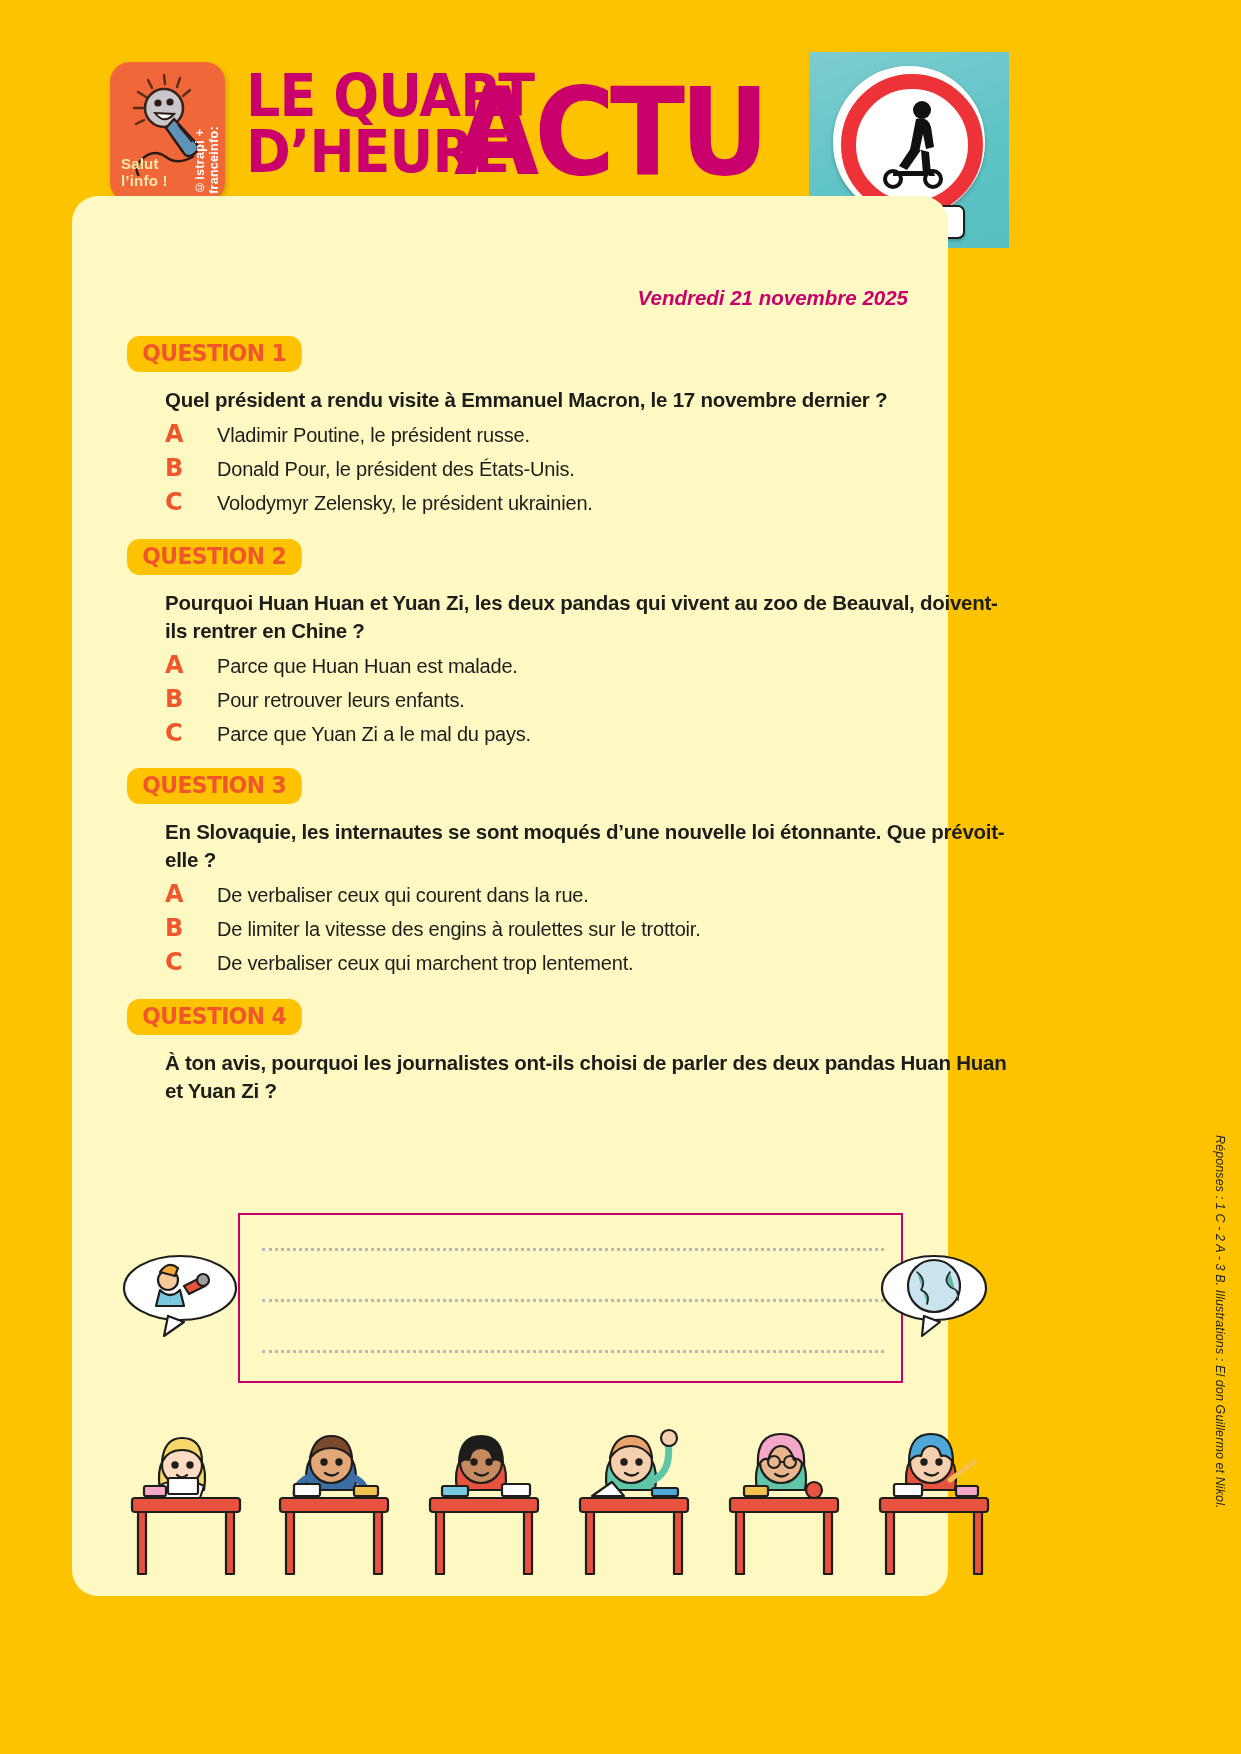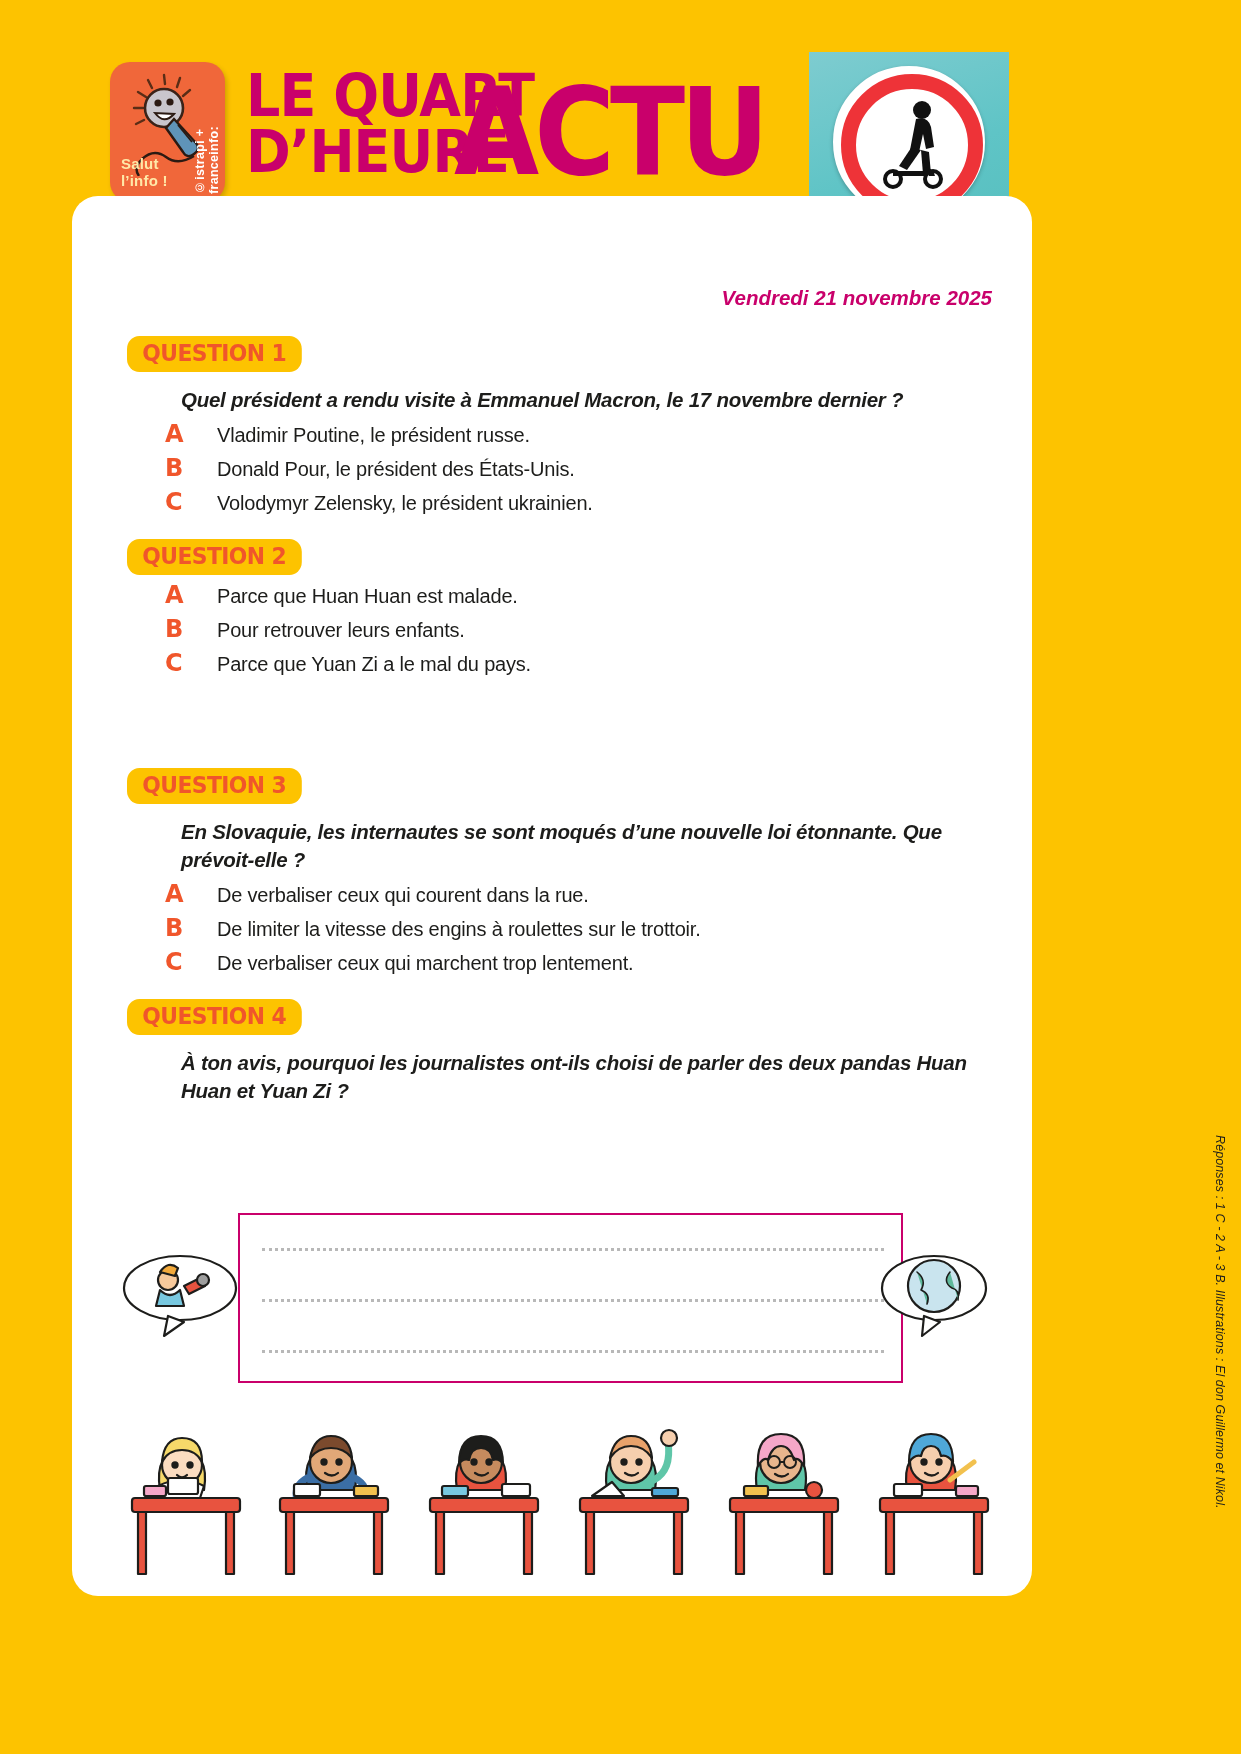--- a/index.html
+++ b/index.html
@@ -136,23 +136,23 @@
     letter-spacing: -.5px;
     transform: scaleX(.92);
   }
   .sign-plate .unit { font-size: 15px; margin-left: 3px; }
 
   
   .sheet {
     position: absolute;
     left: 72px;
     top: 196px;
-    width: 960px;
+    width: 876px;
     height: 1400px;
-    background: #ffffff;
+    background: #fef9c3;
     border-radius: 26px;
   }
 
   .date {
     position: absolute;
     right: 40px;
     top: 90px;
     color: #C9006B;
     font-size: 20.5px;
     font-style: italic;
@@ -173,27 +173,26 @@
     font-weight: bold;
     font-family: "DejaVu Sans", sans-serif;
     letter-spacing: -.6px;
     transform: scaleX(.95);
     transform-origin: left center;
     line-height: 1;
   }
 
   .qtext {
     margin-top: 14px;
-    margin-left: 54px;
+    margin-left: 38px;
     color: #1d1d1b;
     font-size: 20.5px;
     font-weight: bold;
     line-height: 1.36;
     letter-spacing: -.25px;
-    font-style: italic;
   }
 
   .answers { margin-top: 6px; margin-left: 38px; }
   .ans {
     display: flex;
     align-items: baseline;
     margin-bottom: 5px;
   }
   .ans-letter {
     color: #F0562B;
@@ -333,20 +332,21 @@
       </div>
       <div class="ans">
         <span class="ans-letter">C</span>
         <span class="ans-text">Volodymyr Zelensky, le président ukrainien.</span>
       </div>
     </div>
   </div>
 
   <div class="qblock" style="top:343px">
     <div class="qbadge">QUESTION 2</div>
+    <div class="qtext">Pourquoi Huan Huan et Yuan Zi, les deux pandas qui vivent au zoo de Beauval, doivent-ils rentrer en Chine  ?</div>
     <div class="answers">
       <div class="ans">
         <span class="ans-letter">A</span>
         <span class="ans-text">Parce que Huan Huan est malade.</span>
       </div>
       <div class="ans">
         <span class="ans-letter">B</span>
         <span class="ans-text">Pour retrouver leurs enfants.</span>
       </div>
       <div class="ans">

